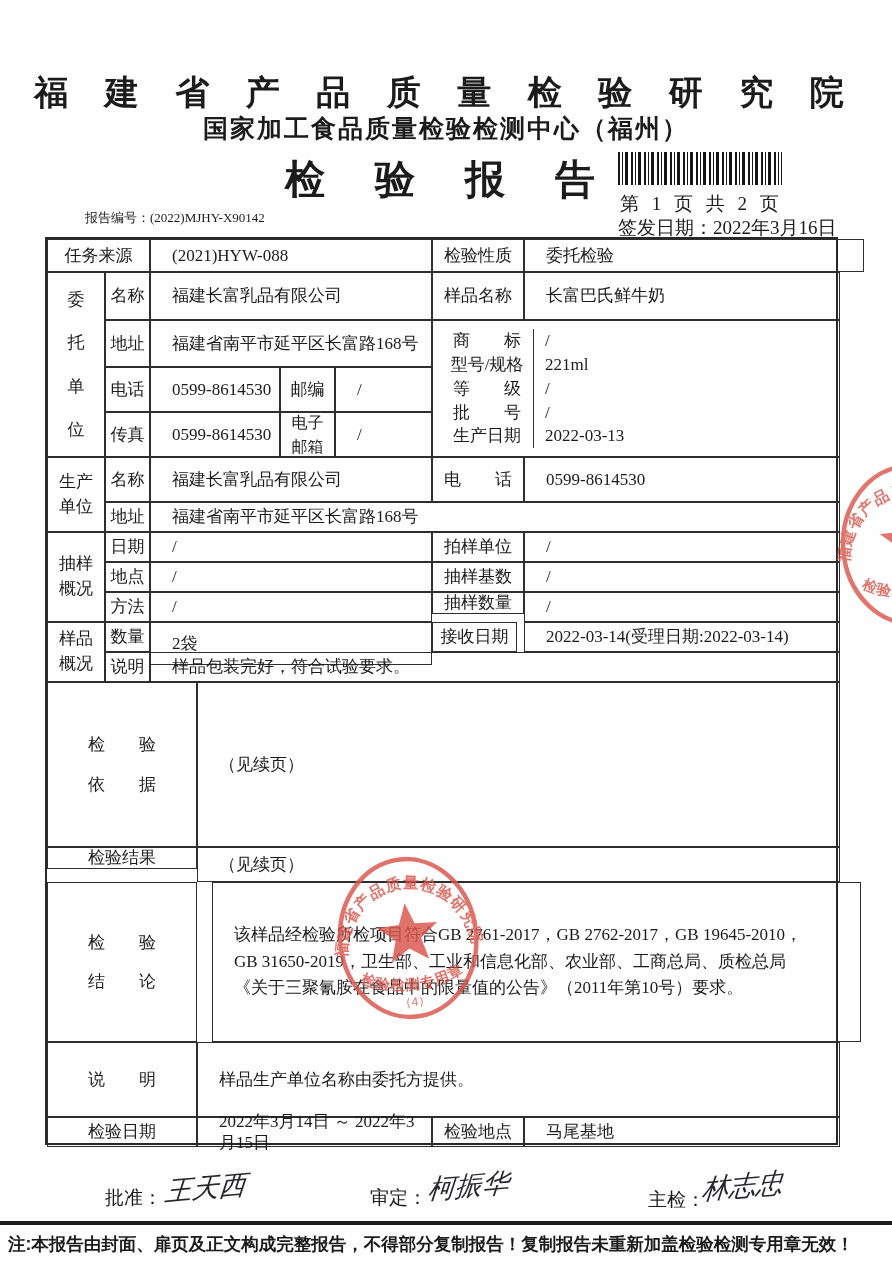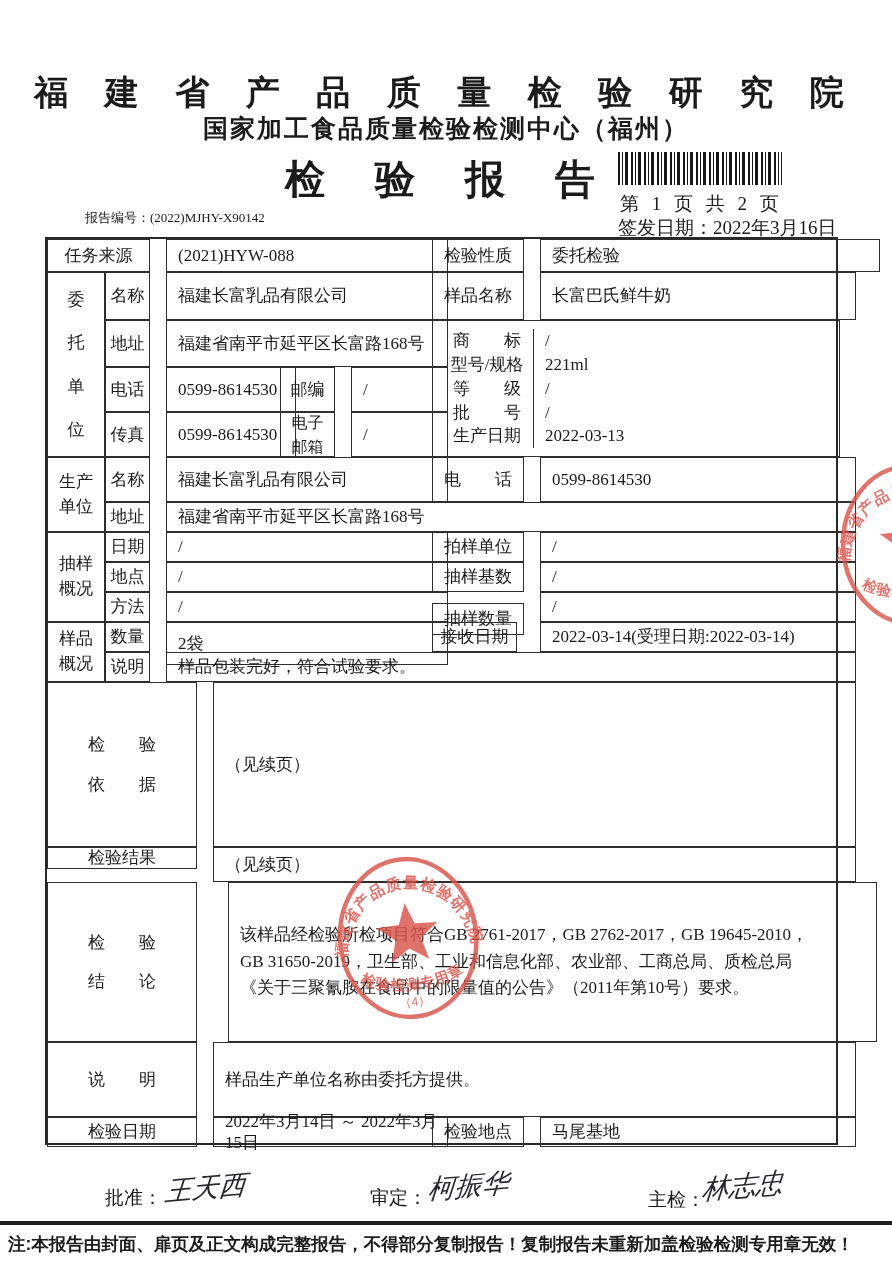--- a/index.html
+++ b/index.html
@@ -12,21 +12,21 @@
   #report-title{top:152px;left:250px;width:400px;text-align:center;font-size:40px;letter-spacing:20px;}
   #barcode{top:152px;left:618px;width:164px;height:33px;
     background:repeating-linear-gradient(90deg,#161616 0 2px,#fff 2px 4px,#161616 4px 5px,#fff 5px 7px,#161616 7px 10px,#fff 10px 13px);}
   #page-indicator{top:191px;left:620px;font-size:19px;letter-spacing:4px;}
   #report-no{top:209px;left:85px;font-size:13px;}
   #issue-date{top:215px;left:618px;font-size:19px;}
   #report-table{left:45px;top:237px;width:793px;height:908px;border:2px solid #282828;box-sizing:border-box;}
   .cell{position:absolute;box-sizing:border-box;border:1px solid #2e2e2e;
         display:flex;align-items:center;font-size:17px;line-height:1.25;}
   .lbl{justify-content:center;text-align:center;white-space:pre-line;}
-  .val{justify-content:flex-start;padding-left:11px;white-space:pre-line;margin-left:16px;}
+  .val{justify-content:flex-start;padding-left:21px;white-space:pre-line;}
   .vtext{line-height:2.55;}
   .grp2{line-height:1.45;}
   .noborder{border:none;}
   .stamp{pointer-events:none;}
   #sig-row span.sig{font-size:27px;color:#26262e;font-style:italic;display:inline-block;
      transform:rotate(-5deg) skewX(-10deg);font-family:"DejaVu Sans",sans-serif;}
   .sig-label{font-size:19px;}
   #footer-line{left:0;top:1221px;width:892px;height:4px;background:#1c1c1c;}
   #footer-note{left:8px;top:1232px;width:870px;font-size:17.5px;font-weight:bold;font-family:"Liberation Sans",sans-serif;}
 </style>
@@ -101,21 +101,21 @@
     <div class="cell lbl" style="left:58px;top:293px;width:45px;height:30px">日期</div>
     <div class="cell val" style="left:103px;top:293px;width:282px;height:30px">/</div>
     <div class="cell lbl" style="left:385px;top:293px;width:92px;height:30px">拍样单位</div>
     <div class="cell val" style="left:477px;top:293px;width:316px;height:30px">/</div>
     <div class="cell lbl" style="left:58px;top:323px;width:45px;height:30px">地点</div>
     <div class="cell val" style="left:103px;top:323px;width:282px;height:30px">/</div>
     <div class="cell lbl" style="left:385px;top:323px;width:92px;height:30px">抽样基数</div>
     <div class="cell val" style="left:477px;top:323px;width:316px;height:30px">/</div>
     <div class="cell lbl" style="left:58px;top:353px;width:45px;height:30px">方法</div>
     <div class="cell val" style="left:103px;top:353px;width:282px;height:30px">/</div>
-    <div class="cell lbl" style="left:385px;top:364px;width:92px;height:32px">抽样数量</div>
+    <div class="cell lbl" style="left:385px;top:353px;width:92px;height:22px">抽样数量</div>
     <div class="cell val" style="left:477px;top:353px;width:316px;height:30px">/</div>
 
     <div class="cell lbl grp2" style="left:0;top:383px;width:58px;height:60px">样品
 概况</div>
     <div class="cell lbl" style="left:58px;top:383px;width:45px;height:30px">数量</div>
     <div class="cell val" style="left:103px;top:383px;width:282px;height:43px">2袋</div>
     <div class="cell lbl" style="left:385px;top:383px;width:85px;height:30px">接收日期</div>
     <div class="cell val" style="left:477px;top:383px;width:316px;height:30px">2022-03-14(受理日期:2022-03-14)</div>
     <div class="cell lbl" style="left:58px;top:413px;width:45px;height:30px">说明</div>
     <div class="cell val" style="left:103px;top:413px;width:690px;height:30px">样品包装完好，符合试验要求。</div>

